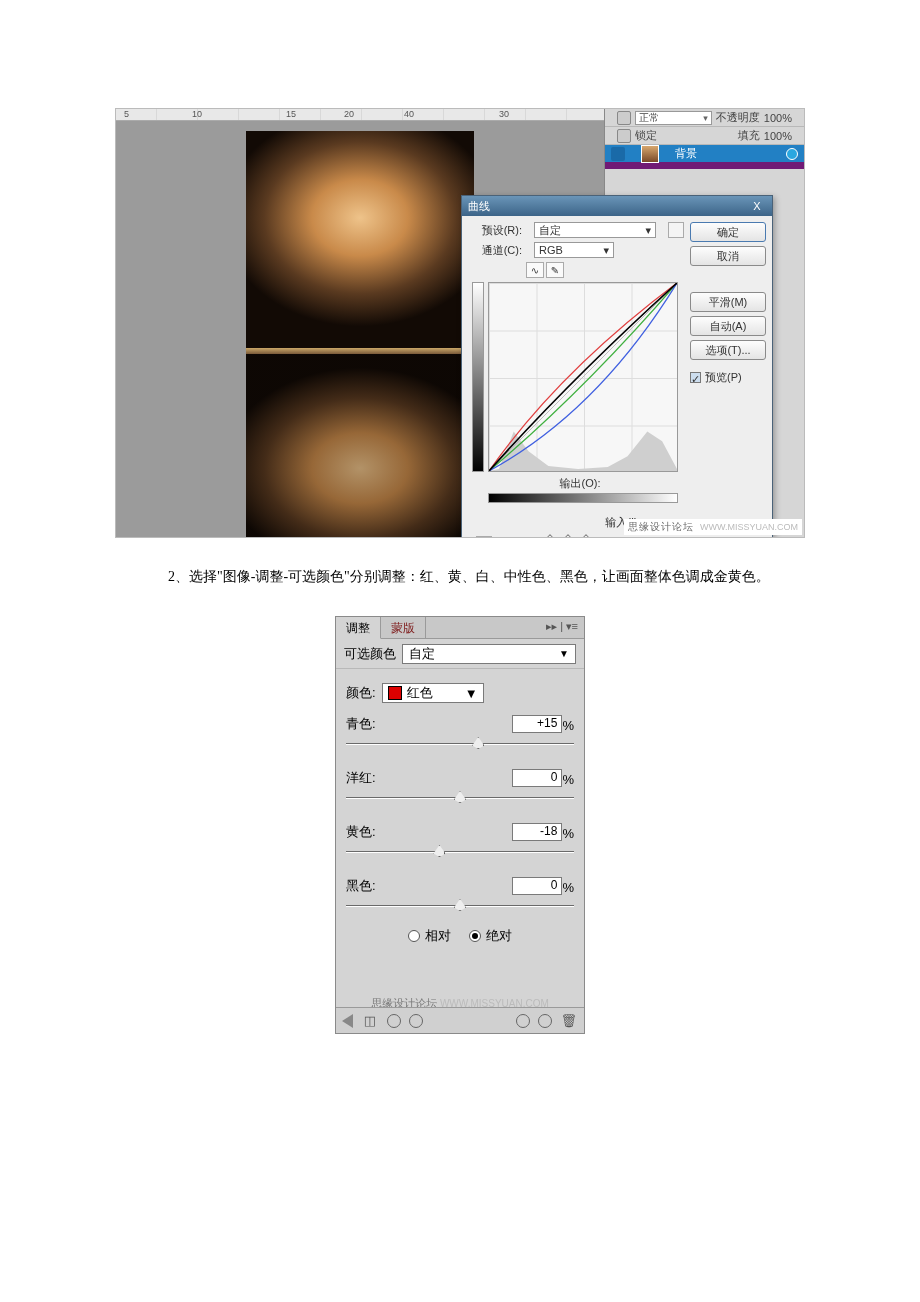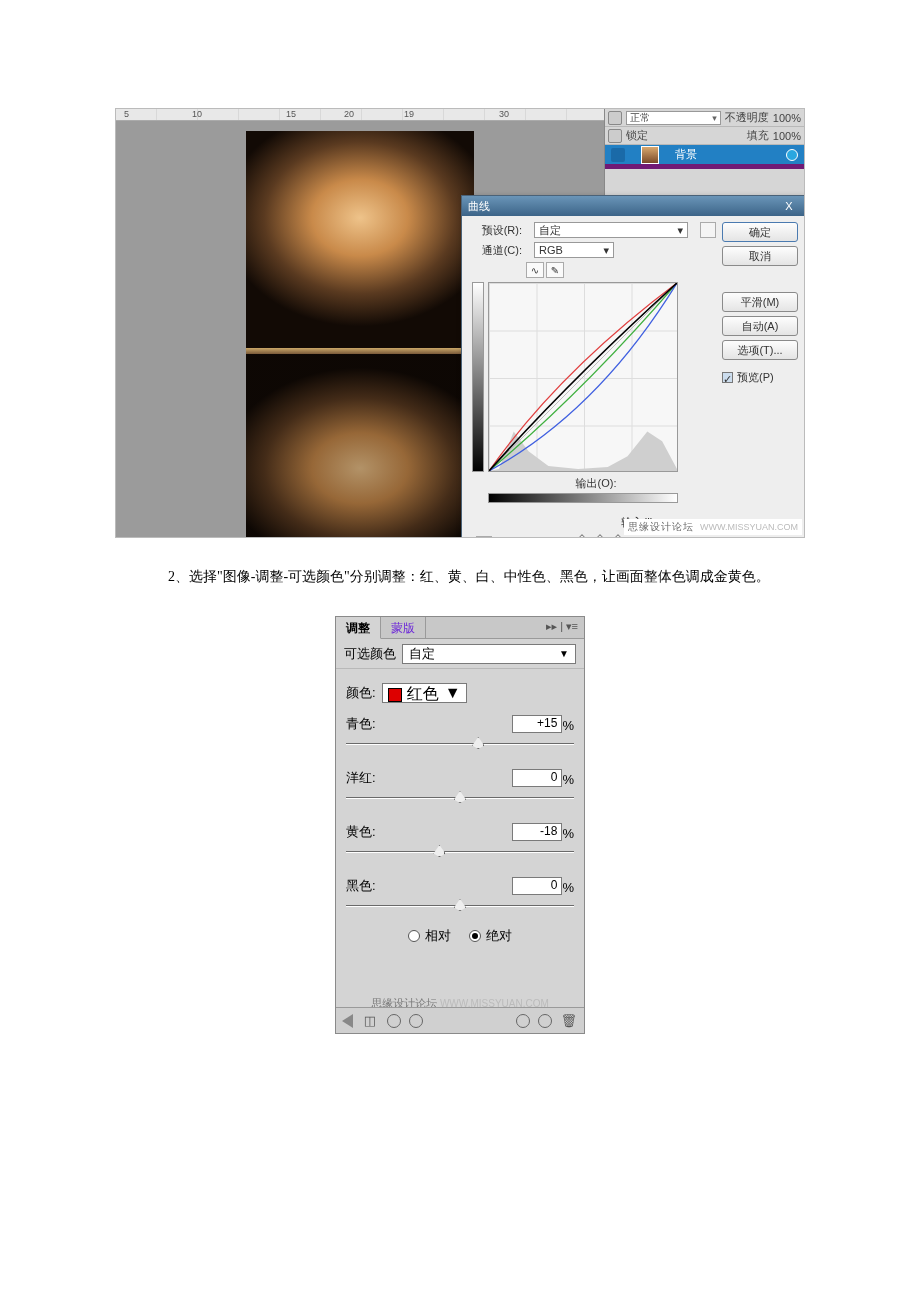--- a/index.html
+++ b/index.html
@@ -43,31 +43,31 @@
     background: radial-gradient(ellipse 60% 50% at 50% 40%, #eec38a 0%, #c98a4a 35%, #5a3a20 70%, #120a05 100%);
   }
   .photo-top { top: 0; height: 52%; }
   .photo-bot { bottom: 0; height: 48%; transform: scaleY(-1); opacity: .75; }
   .photo-div { position:absolute; top:52%; left:0; right:0; height:6px; background:linear-gradient(#caa768,#7a5a3a); }
   .right-panels {
     position: absolute; top: 0; right: 0; width: 200px; bottom: 0;
     background: #d6d6d6; border-left: 1px solid #888;
     font-size: 11px; color: #444;
   }
-  .rp-row { display:flex; align-items:center; height:18px; border-bottom:1px solid #b8b8b8; padding:0 3px; gap:4px; }
+  .rp-row { display:flex; align-items:center; height:18px; border-bottom:1px solid #b8b8b8; padding:0 12px; gap:4px; }
   .rp-ic { width:14px; height:14px; background:#ccc; border:1px solid #888; border-radius:2px; }
   .rp-sel { flex:1; height:14px; background:#fff; border:1px solid #999; font-size:10px; padding:0 3px; display:flex; align-items:center; justify-content:space-between; }
   .rp-sel .dd { font-size:9px; color:#666; }
-  .layer-strip { height:24px; background:#2280c4; display:flex; align-items:center; gap:16px; padding:0 6px; color:#fff; border-bottom:5px solid #701a75;}
+  .layer-strip { height:24px; background:#2280c4; display:flex; align-items:center; gap:16px; padding:0 6px; color:#fff; border-bottom:7px solid #701a75;}
   .layer-eye { width:14px; height:14px; background:#1a6aa8; border-radius:2px; }
   .layer-thumb { width:18px; height:18px; background:linear-gradient(#d7a76e,#7a4a28); border:1px solid #fff;}
   .layer-dot { margin-left:auto; width:12px; height:12px; border-radius:50%; background:#2aa7e0; border:1px solid #fff;}
   
   .curves {
-    position: absolute; left: 345px; top: 86px; width: 344px; height: 344px;
+    position: absolute; left: 345px; top: 86px; width: 312px; height: 344px;
     background: #eee; border: 1px solid #4a6278;
     box-shadow: 2px 2px 6px rgba(0,0,0,.3);
     font-size: 11px; color: #333;
   }
   .cv-title { height: 20px; background: linear-gradient(#6a95b8,#3c6488); color:#fff; padding:0 6px; display:flex; align-items:center; justify-content:space-between;}
   .cv-x { width:18px; text-align:center; cursor:default;}
   .cv-body { position:relative; padding:6px 88px 6px 10px; height: calc(100% - 20px);}
   .cv-row { display:flex; align-items:center; gap:12px; margin-bottom:4px;}
   .cv-lbl { width:50px; text-align:right;}
   .cv-sel { flex:1; height:16px; background:#fff; border:1px solid #999; display:flex; align-items:center; justify-content:space-between; padding:0 4px; font-size:11px;}
@@ -113,30 +113,30 @@
   .fig2 {
     width: 250px; height: 418px;
     margin: 0 auto;
     background: #d4d4d4;
     border: 1px solid #8a8a8a;
     position: relative;
     font-size: 13px; color:#000;
   }
   .f2-tabs { height:22px; display:flex; border-bottom:1px solid #9a9a9a; background:#c8c8c8;}
   .f2-tab { padding:3px 10px 0; font-size:12px; border-right:1px solid #9a9a9a;}
-  .f2-tab.active{ background:#d4d4d4; border-bottom:1px solid #d4d4d4; margin-bottom:-1px;font-weight:bold;}
-  .f2-tab.dim{ color:#6d28d9;}
+  .f2-tab.active{ background:#d4d4d4; border-bottom:1px solid #d4d4d4; margin-bottom:-1px;}
+  .f2-tab.dim{ color:#7f1d1d;}
   .f2-menu { margin-left:auto; padding:3px 6px 0; font-size:11px; color:#555;}
   .f2-row1 { display:flex; align-items:center; height:30px; padding:0 8px; gap:6px; border-bottom:1px solid #b8b8b8;}
   .f2-preset { flex:1; height:20px; background:#fff; border:1px solid #7a7a7a; display:flex; align-items:center; justify-content:space-between; padding:0 6px; font-size:13px;}
   .f2-preset .dd{font-size:10px;}
   .f2-body { padding:14px 10px 6px;}
   .f2-colrow{ display:flex; align-items:center; gap:6px; margin-bottom:12px;}
   .f2-swatch{ width:14px; height:14px; background:#d00; border:1px solid #000;}
-  .f2-csel{ width:85px; height:20px; background:#fff; border:1px solid #7a7a7a; display:flex; align-items:flex-start; justify-content:space-between; padding:0 5px; font-size:16px;}
+  .f2-csel{ width:102px; height:20px; background:#fff; border:1px solid #7a7a7a; display:flex; align-items:center; justify-content:space-between; padding:0 5px; font-size:13px;}
   .f2-slider-row{ margin-bottom:4px;}
   .f2-sr-top{ display:flex; align-items:center; justify-content:space-between;}
   .f2-sr-top .lbl{ font-size:13px;}
   .f2-sr-top .valbox{ display:flex; align-items:flex-end; }
   .f2-val{ width:50px; height:18px; background:#fff; border:1px solid #7a7a7a; text-align:right; padding:0 4px; font-size:12px; }
   .f2-track{ margin-top:4px; height:14px; position:relative;}
   .f2-line{ position:absolute; left:0; right:0; top:6px; height:1px; background:#6a6a6a; box-shadow:0 1px 0 #fff;}
   .f2-thumb{
     position:absolute; top:0; width:12px; height:12px;
     background:#eee; border:1px solid #555;
@@ -166,21 +166,21 @@
 
 <div class="page">
 
   <div class="fig-wrap">
     <div class="fig1">
       <div class="ruler-h">
         <span style="left:8px">5</span>
         <span style="left:76px">10</span>
         <span style="left:170px">15</span>
         <span style="left:228px">20</span>
-        <span style="left:288px">19</span>
+        <span style="left:288px">40</span>
         <span style="left:383px">30</span>
       </div>
 
       <div class="canvas-area">
         <div class="photo">
           <div class="photo-top"></div>
           <div class="photo-bot"></div>
           <div class="photo-div"></div>
         </div>
       </div>

